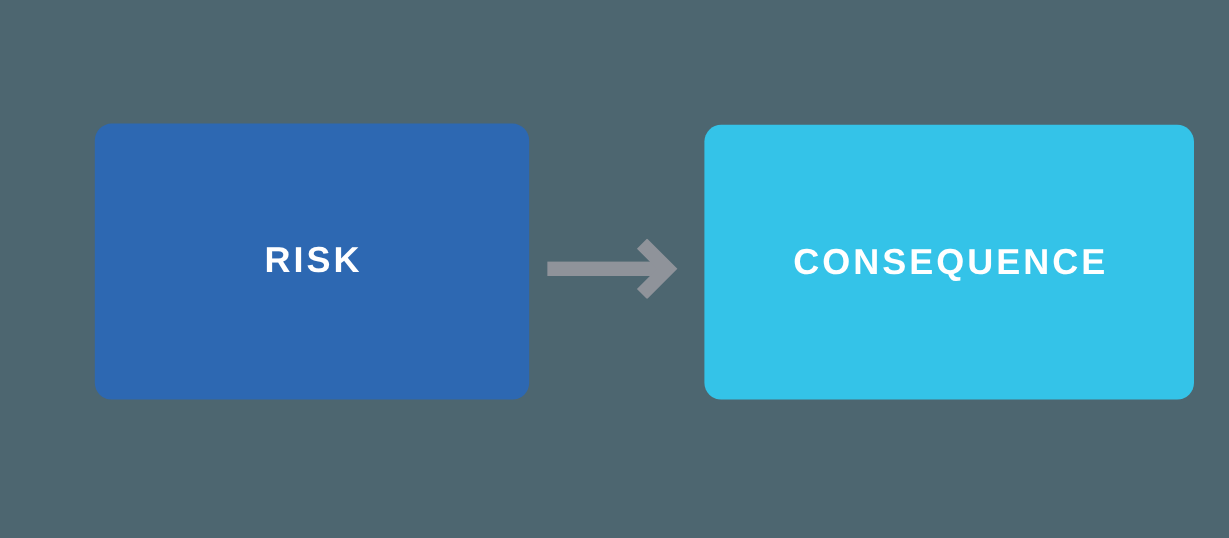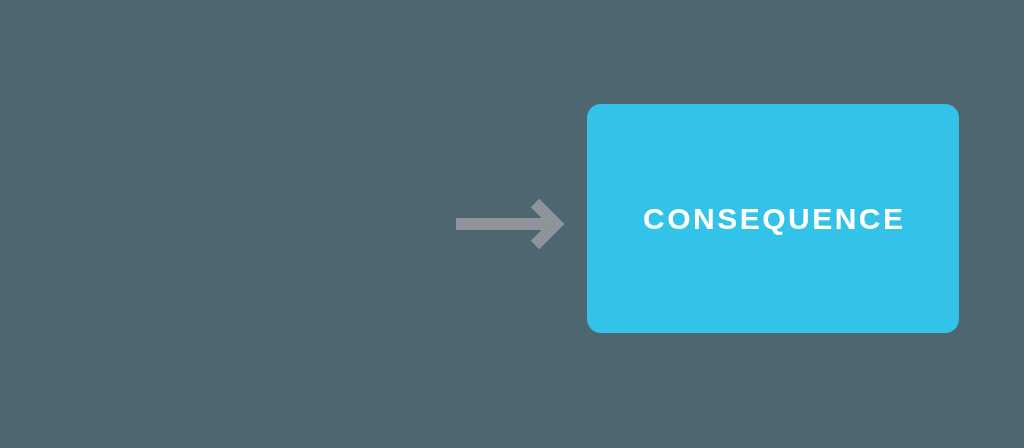--- a/index.html
+++ b/index.html
@@ -29,21 +29,21 @@
   .node-risk {
     left: 79px;
     top: 103px;
     width: 362px;
     height: 230px;
     background: var(--risk-box, #2d68b2);
   }
   .node-consequence {
     left: 587px;
     top: 104px;
-    width: 372px;
+    width: 408px;
     height: 229px;
     background: var(--consequence-box, #34c3e8);
   }
   .node-label {
     color: var(--label-text, #ffffff);
     font-size: 30px;
     font-weight: bold;
     letter-spacing: 2.5px;
     line-height: 1;
     padding-left: 2.5px; 
@@ -66,20 +66,23 @@
     stroke-width: 12;
     stroke-linecap: butt;
     stroke-linejoin: miter;
   }
 </style>
 </head>
 <body>
 
 <div class="canvas">
 
+  <div class="node node-risk">
+    <span class="node-label">RISK</span>
+  </div>
 
   <svg class="arrow" viewBox="0 0 113 50" xmlns="http://www.w3.org/2000/svg" aria-hidden="true">
     <rect class="shaft" x="0" y="19" width="96" height="12"></rect>
     <polyline class="head" points="79,4 100,25 79,46"></polyline>
   </svg>
 
   <div class="node node-consequence">
     <span class="node-label">CONSEQUENCE</span>
   </div>
 

